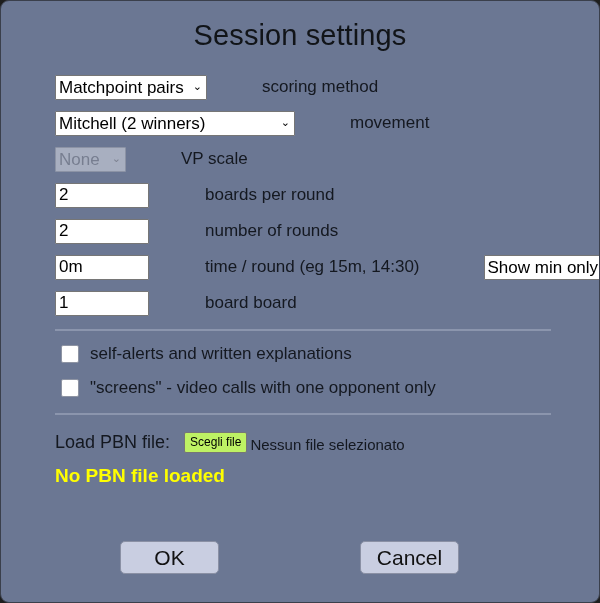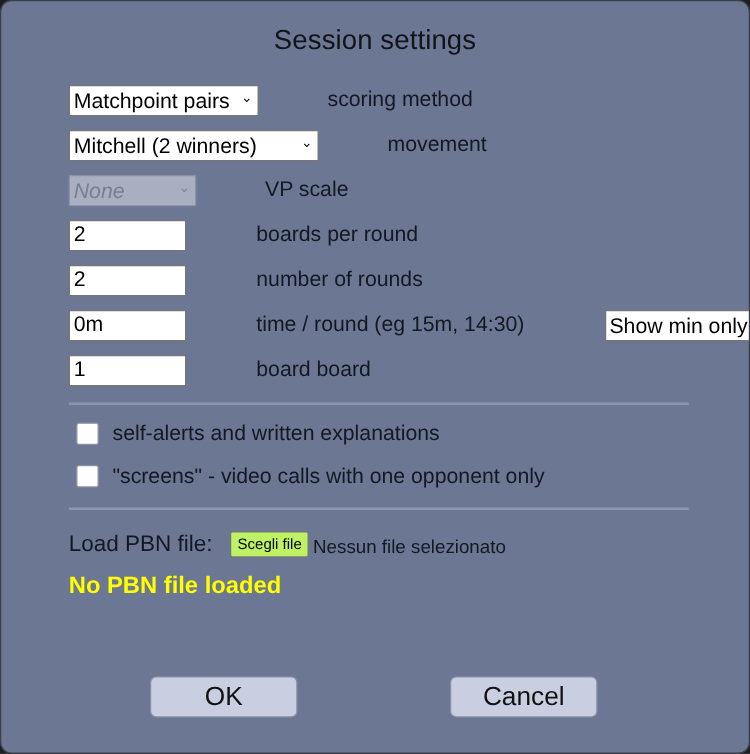--- a/index.html
+++ b/index.html
@@ -20,21 +20,21 @@
     width: 600px;
     height: 603px;
     box-sizing: border-box;
     background: #6b7793;
     border-radius: 9px;
     border: 1px solid #3a3f4b;
     overflow: hidden;
   }
   #title {
     text-align: center;
-    font-size: 22px;
+    font-size: 29px;
     color: #111418;
     margin-top: 18px;
     letter-spacing: 0.1px;
   }
   .form {
     margin-top: 17px;
     padding-left: 54px;
   }
   .row {
     height: 36px;
@@ -80,22 +80,22 @@
     color: #000;
     pointer-events: none;
   }
   .selwrap.disabled select.sel {
     background: #c3c8d4;
     color: #7d8290;
     border: 1px solid #9aa0ae;
   }
   .selwrap.disabled .chev { color: #7d8290; }
   select.w-scoring { width: 152px; }
-  select.w-movement { width: 200px; }
-  select.w-vp { width: 102px; font-style: italic; }
+  select.w-movement { width: 240px; }
+  select.w-vp { width: 71px; }
   select.w-timemode { width: 156px; }
   input.txt {
     font-family: "Liberation Sans", sans-serif;
     font-size: 17px;
     color: #000;
     background: #ffffff;
     border: 1px solid #767676;
     border-radius: 1px;
     width: 94px;
     height: 25px;
@@ -165,21 +165,21 @@
     display: flex;
   }
   button.act {
     font-family: "Liberation Sans", sans-serif;
     font-size: 21px;
     color: #111;
     background: #c9cee1;
     border: 1px solid #8a90a4;
     border-radius: 5px;
     height: 33px;
-    width: 118px;
+    width: 99px;
     padding: 0;
   }
   #ok-button { position: absolute; left: 119px; }
   #cancel-button { position: absolute; left: 359px; }
 </style>
 </head>
 <body>
 
 <div id="dialog">
 

